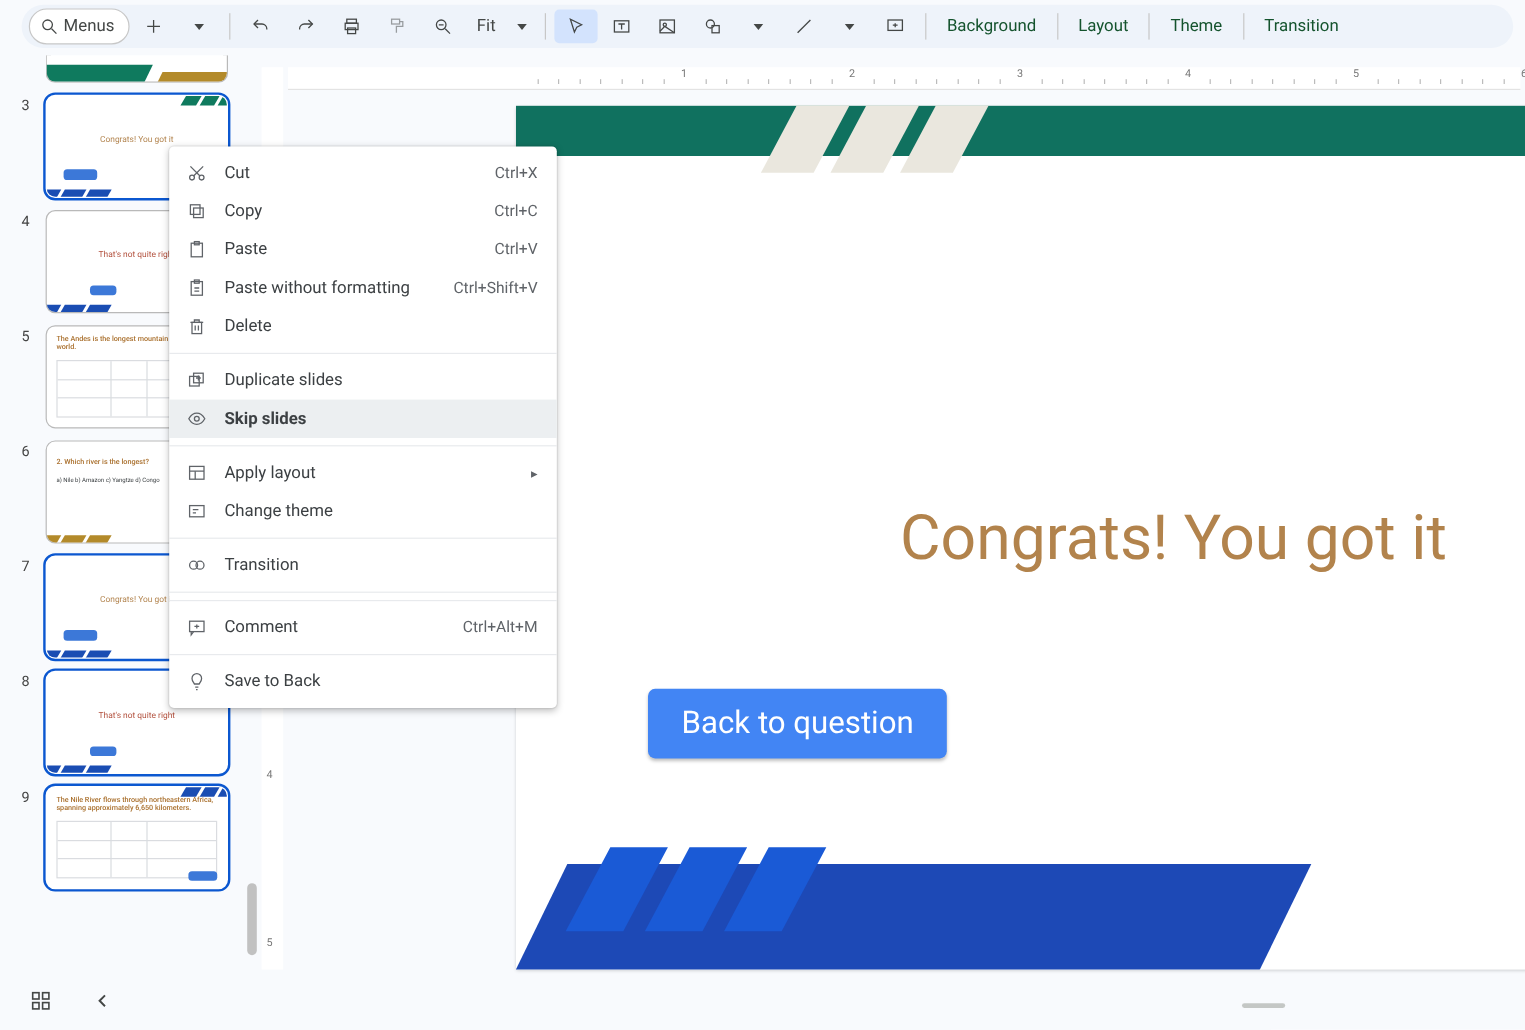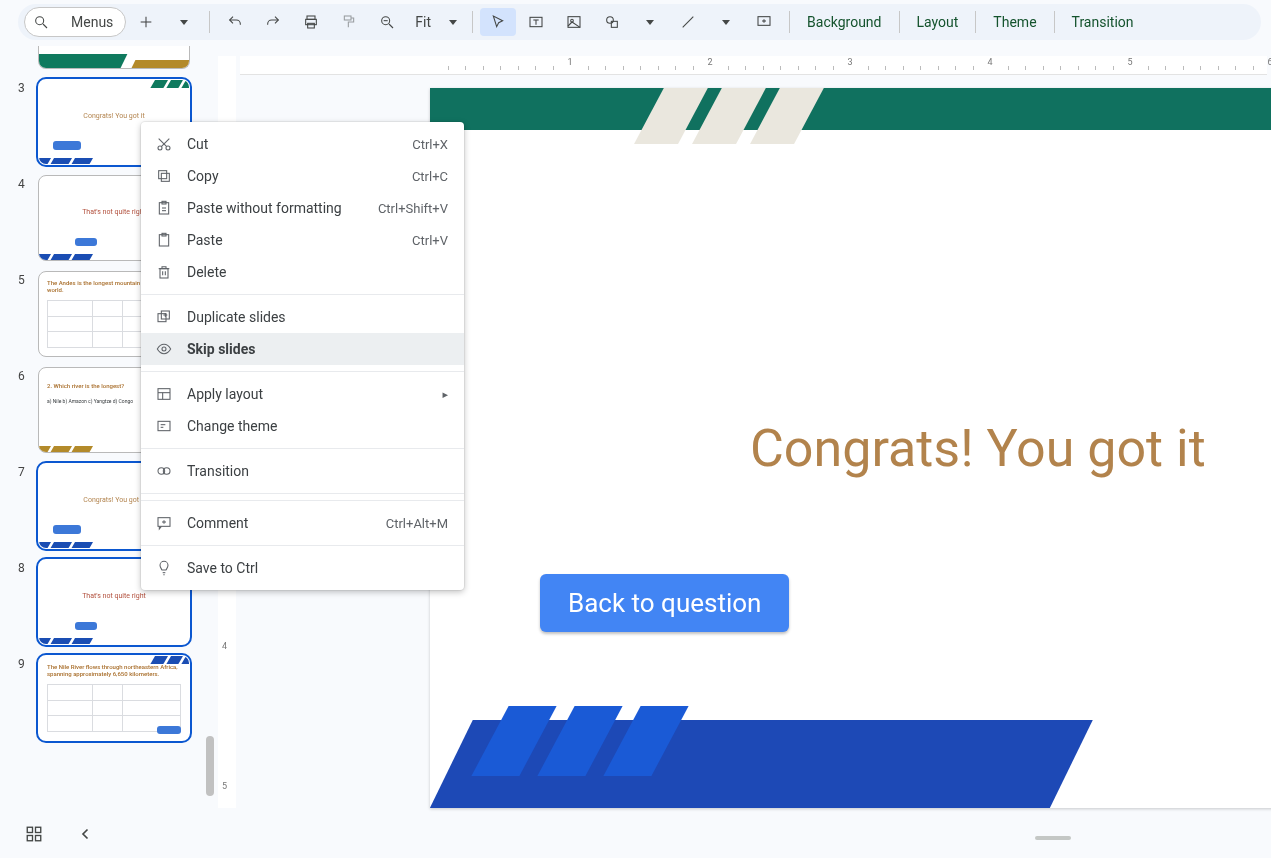--- a/index.html
+++ b/index.html
@@ -51,21 +51,21 @@
   }
   .toolbar .btn.selected { background: #d3e3fd; }
   .toolbar .menus-btn {
     height: 28px;
     border-radius: 16px;
     background: #fff;
     border: 1px solid #c7c7c7;
     display: flex;
     align-items: center;
     padding: 0 12px 0 8px;
-    gap: 22px;
+    gap: 4px;
     font-size: 14px;
     color: #444746;
     cursor: pointer;
   }
   .toolbar svg { stroke: #444746; fill: none; stroke-width: 1.6; }
   .zoom-select {
     display: flex;
     align-items: center;
     gap: 18px;
     padding: 0 8px;
@@ -610,36 +610,36 @@
         </svg>
       </div>
       <div class="lbl">Copy</div>
       <div class="sc">Ctrl+C</div>
     </div>
     <div class="item">
       <div class="ico">
         <svg width="16" height="16" viewBox="0 0 24 24">
           <rect x="5" y="4" width="14" height="17"></rect>
           <rect x="9" y="2" width="6" height="4"></rect>
+        </svg>
+      </div>
+      <div class="lbl">Paste</div>
+      <div class="sc">Ctrl+V</div>
+    </div>
+    <div class="item">
+      <div class="ico">
+        <svg width="16" height="16" viewBox="0 0 24 24">
+          <rect x="5" y="4" width="14" height="17"></rect>
+          <rect x="9" y="2" width="6" height="4"></rect>
           <line x1="9" y1="12" x2="15" y2="12"></line>
           <line x1="9" y1="16" x2="15" y2="16"></line>
         </svg>
       </div>
       <div class="lbl">Paste without formatting</div>
       <div class="sc">Ctrl+Shift+V</div>
-    </div>
-    <div class="item">
-      <div class="ico">
-        <svg width="16" height="16" viewBox="0 0 24 24">
-          <rect x="5" y="4" width="14" height="17"></rect>
-          <rect x="9" y="2" width="6" height="4"></rect>
-        </svg>
-      </div>
-      <div class="lbl">Paste</div>
-      <div class="sc">Ctrl+V</div>
     </div>
     <div class="item">
       <div class="ico">
         <svg width="16" height="16" viewBox="0 0 24 24">
           <path d="M4 7h16"></path>
           <path d="M9 7V4h6v3"></path>
           <rect x="6" y="7" width="12" height="14"></rect>
           <line x1="10" y1="11" x2="10" y2="17"></line>
           <line x1="14" y1="11" x2="14" y2="17"></line>
         </svg>
@@ -715,21 +715,21 @@
     </div>
     <hr>
     <div class="item">
       <div class="ico">
         <svg width="16" height="16" viewBox="0 0 24 24">
           <path d="M12 2a6 6 0 0 0-6 6c0 3 2 5 3 7h6c1-2 3-4 3-7a6 6 0 0 0-6-6z"></path>
           <line x1="10" y1="19" x2="14" y2="19"></line>
           <line x1="11" y1="22" x2="13" y2="22"></line>
         </svg>
       </div>
-      <div class="lbl">Save to Ctrl</div>
+      <div class="lbl">Save to Back</div>
     </div>
   </div>
 
 <div class="bottom-bar">
   <div class="btn">
     <svg width="18" height="18" viewBox="0 0 24 24" stroke="#444746" fill="none" stroke-width="1.8">
       <rect x="3" y="3" width="7" height="7"></rect>
         <rect x="14" y="3" width="7" height="7"></rect>
       <rect x="3" y="14" width="7" height="7"></rect>
         <rect x="14" y="14" width="7" height="7"></rect>

